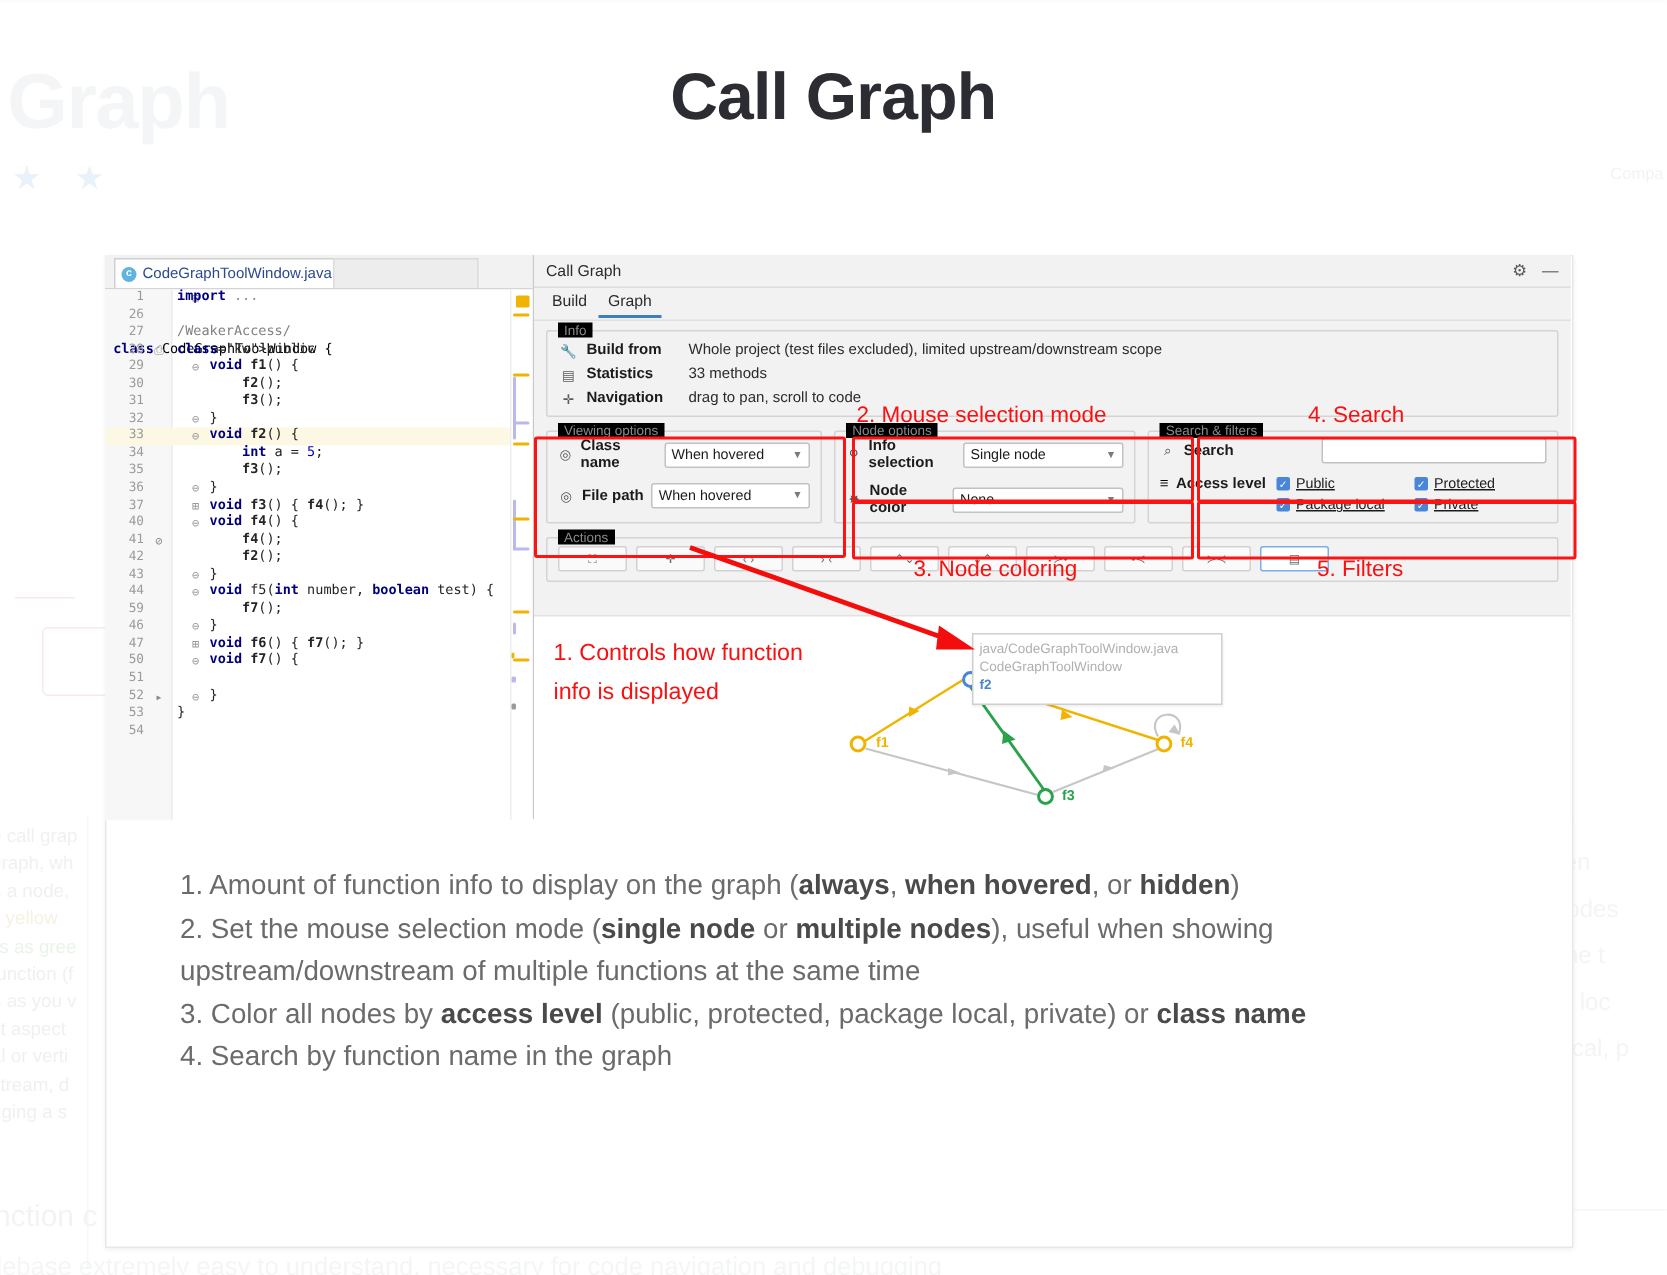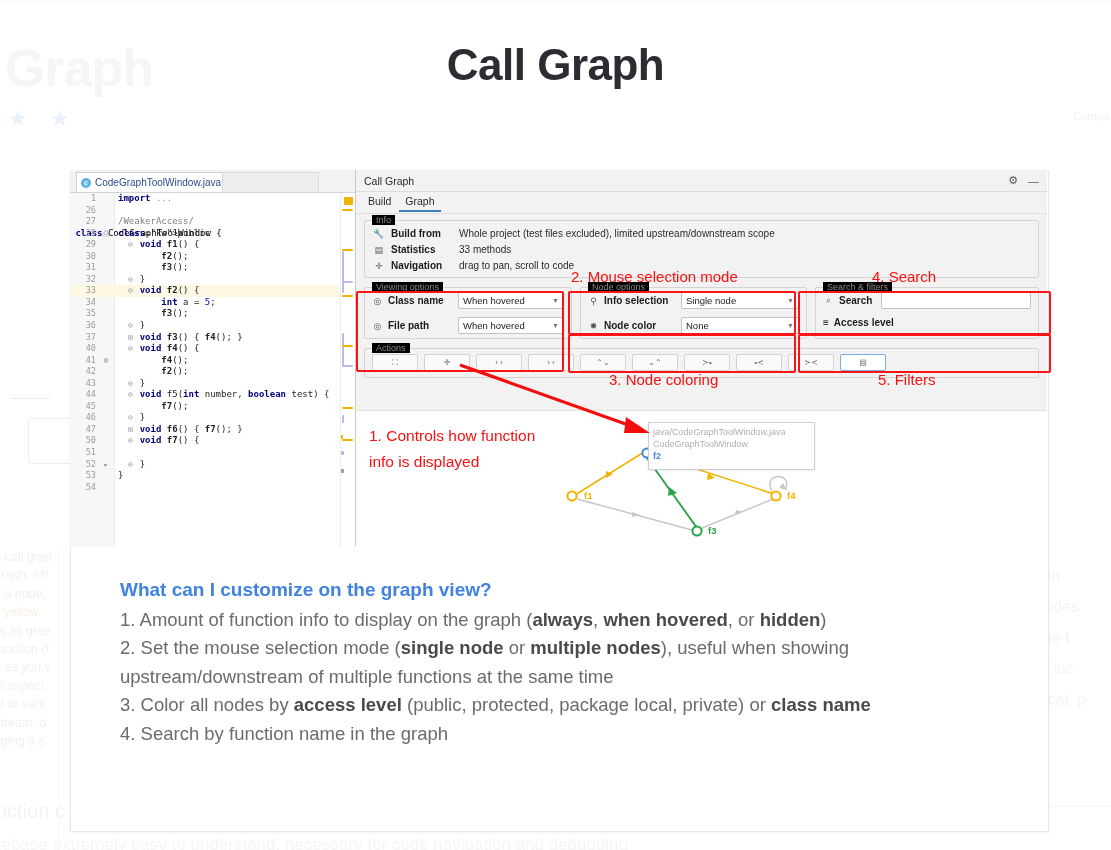--- a/index.html
+++ b/index.html
@@ -229,21 +229,21 @@
           <div class="cl hl"><span class="ln">33</span><span class="gm"></span><span class="fold">⊖</span><span class="tx">    <span class="kw">void</span> <span class="fname">f2</span>() {</span></div>
           <div class="cl"><span class="ln">34</span><span class="gm"></span><span class="fold"></span><span class="tx">        <span class="kw">int</span> a = <span class="num">5</span>;</span></div>
           <div class="cl"><span class="ln">35</span><span class="gm"></span><span class="fold"></span><span class="tx">        <span class="fname">f3</span>();</span></div>
           <div class="cl"><span class="ln">36</span><span class="gm"></span><span class="fold">⊖</span><span class="tx">    }</span></div>
           <div class="cl"><span class="ln">37</span><span class="gm"></span><span class="fold">⊞</span><span class="tx">    <span class="kw">void</span> <span class="fname">f3</span>() { <span class="fname">f4</span>(); }</span></div>
           <div class="cl"><span class="ln">40</span><span class="gm"></span><span class="fold">⊖</span><span class="tx">    <span class="kw">void</span> <span class="fname">f4</span>() {</span></div>
           <div class="cl"><span class="ln">41</span><span class="gm">⊘</span><span class="fold"></span><span class="tx">        <span class="fname">f4</span>();</span></div>
           <div class="cl"><span class="ln">42</span><span class="gm"></span><span class="fold"></span><span class="tx">        <span class="fname">f2</span>();</span></div>
           <div class="cl"><span class="ln">43</span><span class="gm"></span><span class="fold">⊖</span><span class="tx">    }</span></div>
           <div class="cl"><span class="ln">44</span><span class="gm"></span><span class="fold">⊖</span><span class="tx">    <span class="kw">void</span> f5(<span class="kw">int</span> number, <span class="kw">boolean</span> test) {</span></div>
-          <div class="cl"><span class="ln">45</span><span class="gm"></span><span class="fold"></span><span class="tx">        <span class="fname">f7</span>();</span></div>
+          <div class="cl"><span class="ln">59</span><span class="gm"></span><span class="fold"></span><span class="tx">        <span class="fname">f7</span>();</span></div>
           <div class="cl"><span class="ln">46</span><span class="gm"></span><span class="fold">⊖</span><span class="tx">    }</span></div>
           <div class="cl"><span class="ln">47</span><span class="gm"></span><span class="fold">⊞</span><span class="tx">    <span class="kw">void</span> <span class="fname">f6</span>() { <span class="fname">f7</span>(); }</span></div>
           <div class="cl"><span class="ln">50</span><span class="gm"></span><span class="fold">⊖</span><span class="tx">    <span class="kw">void</span> <span class="fname">f7</span>() {</span></div>
           <div class="cl"><span class="ln">51</span><span class="gm"></span><span class="fold"></span><span class="tx"></span></div>
           <div class="cl"><span class="ln">52</span><span class="gm">▸</span><span class="fold">⊖</span><span class="tx">    }</span></div>
           <div class="cl"><span class="ln">53</span><span class="gm"></span><span class="fold"></span><span class="tx">}</span></div>
           <div class="cl"><span class="ln">54</span><span class="gm"></span><span class="fold"></span><span class="tx"></span></div>
         </div>
       <div class="marks">
         <div class="mk" style="top:4px;right:2px;width:9px;height:8px;background:#f0b400;"></div>
@@ -346,20 +346,38 @@
         <div class="group g-search">
           <span class="lg">Search &amp; filters</span>
           <div class="opt">
             <span class="ic">⌕</span>
             <span class="lb">Search</span>
             <span class="srch-in"></span>
           </div>
           <div class="acc">
             <span class="ic">≡</span>
             <span class="lb">Access level</span>
+            <span class="chk-grid">
+              <span class="chk">
+                <span class="box">✓</span>
+                <span class="ul">Public</span>
+              </span>
+              <span class="chk">
+                <span class="box">✓</span>
+                <span class="ul">Protected</span>
+              </span>
+              <span class="chk">
+                <span class="box">✓</span>
+                <span class="ul">Package local</span>
+              </span>
+              <span class="chk">
+                <span class="box">✓</span>
+                <span class="ul">Private</span>
+              </span>
+            </span>
           </div>
         </div>
       </div>
 
       <div class="group g-actions">
         <span class="lg">Actions</span>
         <div class="act-row" id="act-row">
             <div class="btn">
               <span>⛶</span>
             </div>
@@ -446,18 +464,17 @@
 </svg>
 
 <div class="ann big" style="left:571px;top:268px;">2. Mouse selection mode</div>
 <div class="ann big" style="left:609px;top:371px;">3. Node coloring</div>
 <div class="ann big" style="left:872px;top:268px;">4. Search</div>
 <div class="ann big" style="left:878px;top:371px;">5. Filters</div>
 <div class="ann" style="left:369px;top:427px;font-size:15.5px;">1. Controls how function</div>
 <div class="ann" style="left:369px;top:453px;font-size:15.5px;">info is displayed</div>
 
 <div class="txt">
-  <h3>What can I customize on the graph view?</h3>
   <p><span>1. Amount of function info to display on the graph (</span><b>always</b><span>, </span><b>when hovered</b><span>, or </span><b>hidden</b><span>)</span></p>
   <p><span>2. Set the mouse selection mode (</span><b>single node</b><span> or </span><b>multiple nodes</b><span>), useful when showing upstream/downstream of multiple functions at the same time</span></p>
   <p><span>3. Color all nodes by </span><b>access level</b><span> (public, protected, package local, private) or </span><b>class name</b></p>
   <p>4. Search by function name in the graph</p>
 </div>
 
 </body></html>

